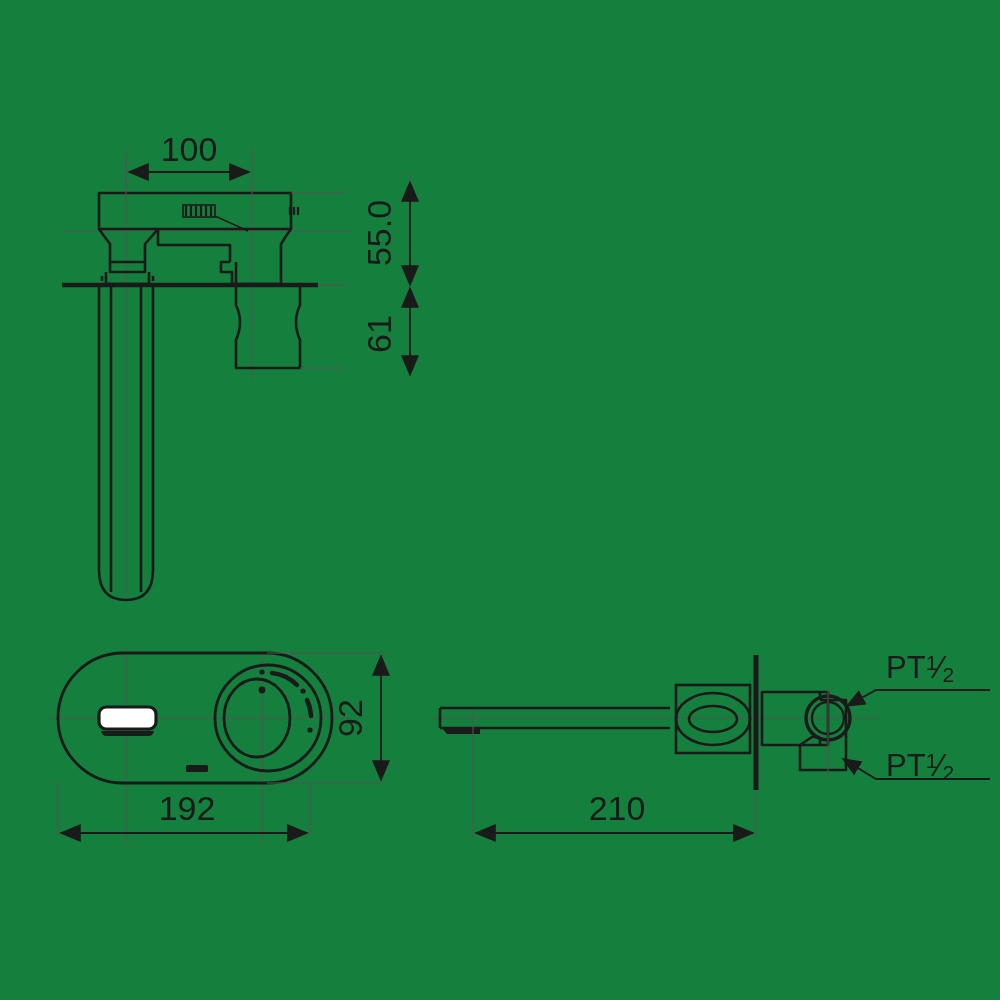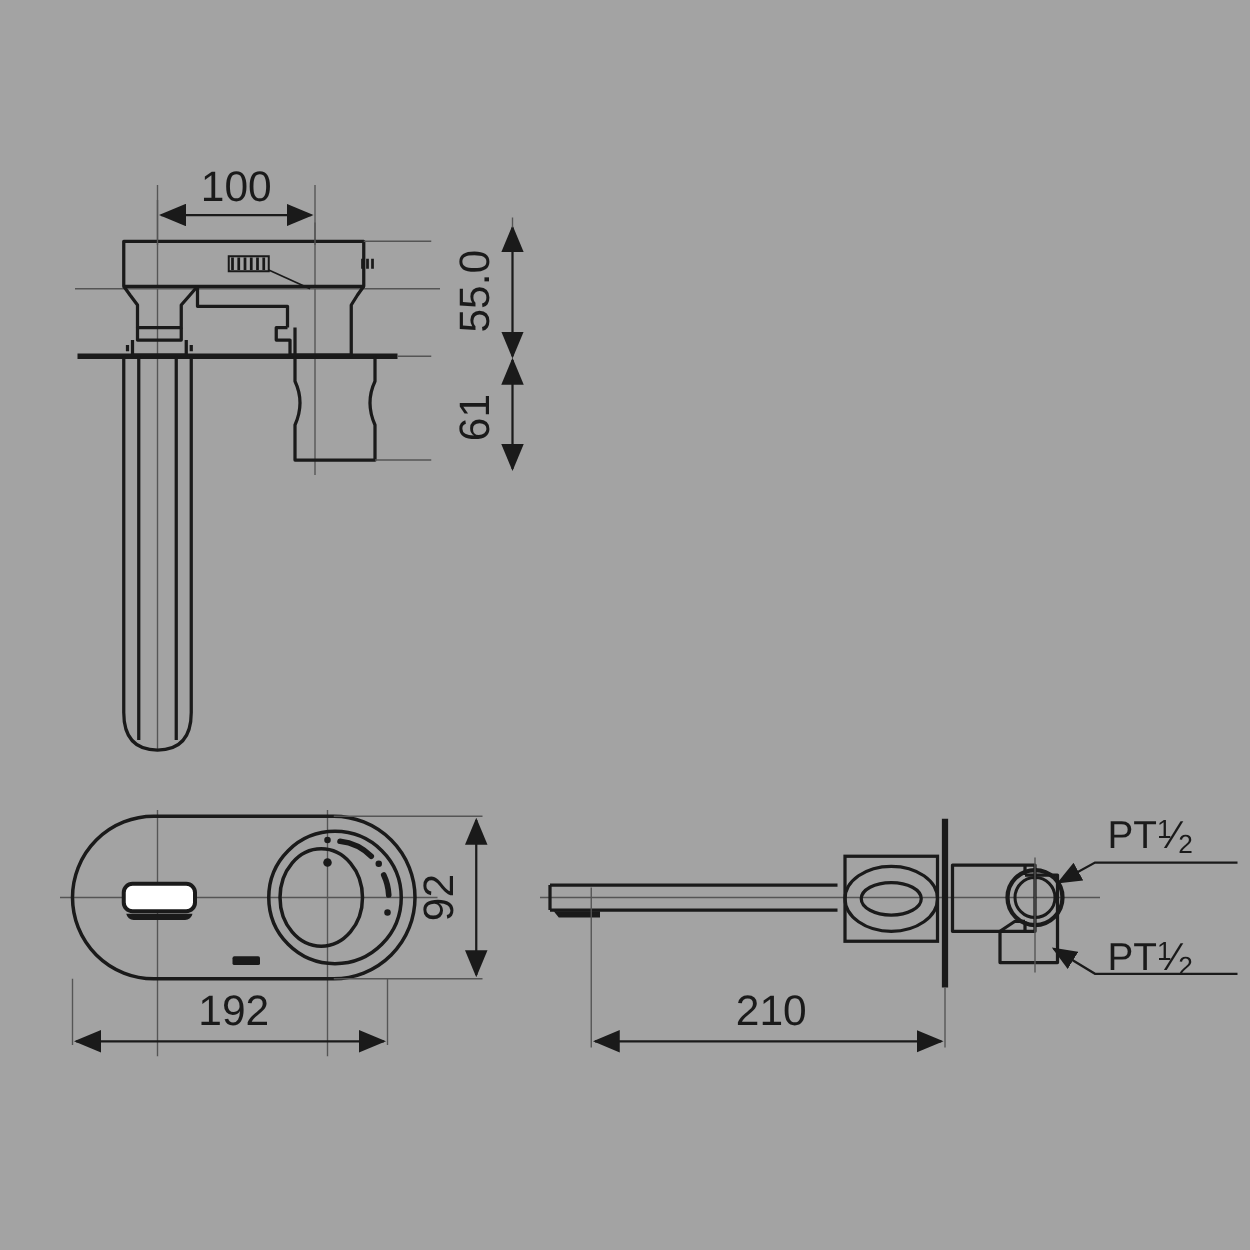--- a/index.html
+++ b/index.html
@@ -8,21 +8,21 @@
     padding: 0;
     background: #ffffff;
   }
   body {
     font-family: "Liberation Sans", sans-serif;
   }
   #sheet {
     position: relative;
     width: 1000px;
     height: 1000px;
-    background: #a3a3a3;
+    background: #15803d;
     overflow: hidden;
   }
   #drawing {
     position: absolute;
     left: 0;
     top: 0;
     width: 1000px;
     height: 1000px;
   }
   .dim-text {

